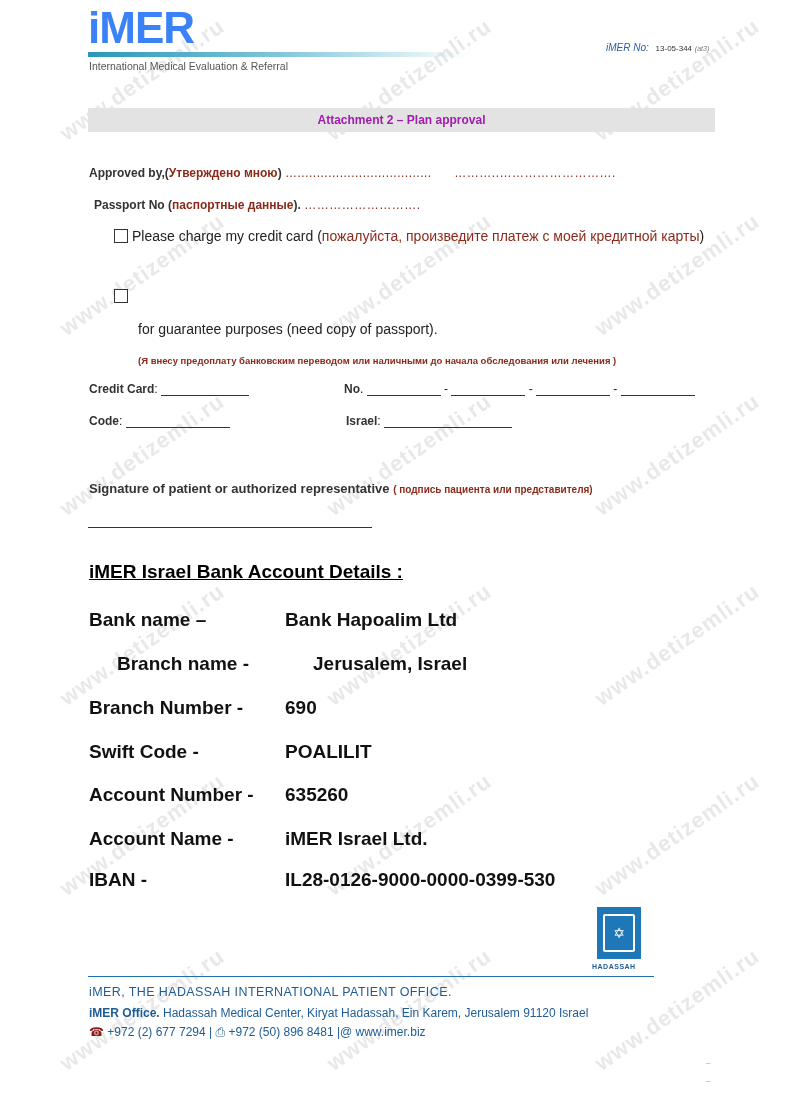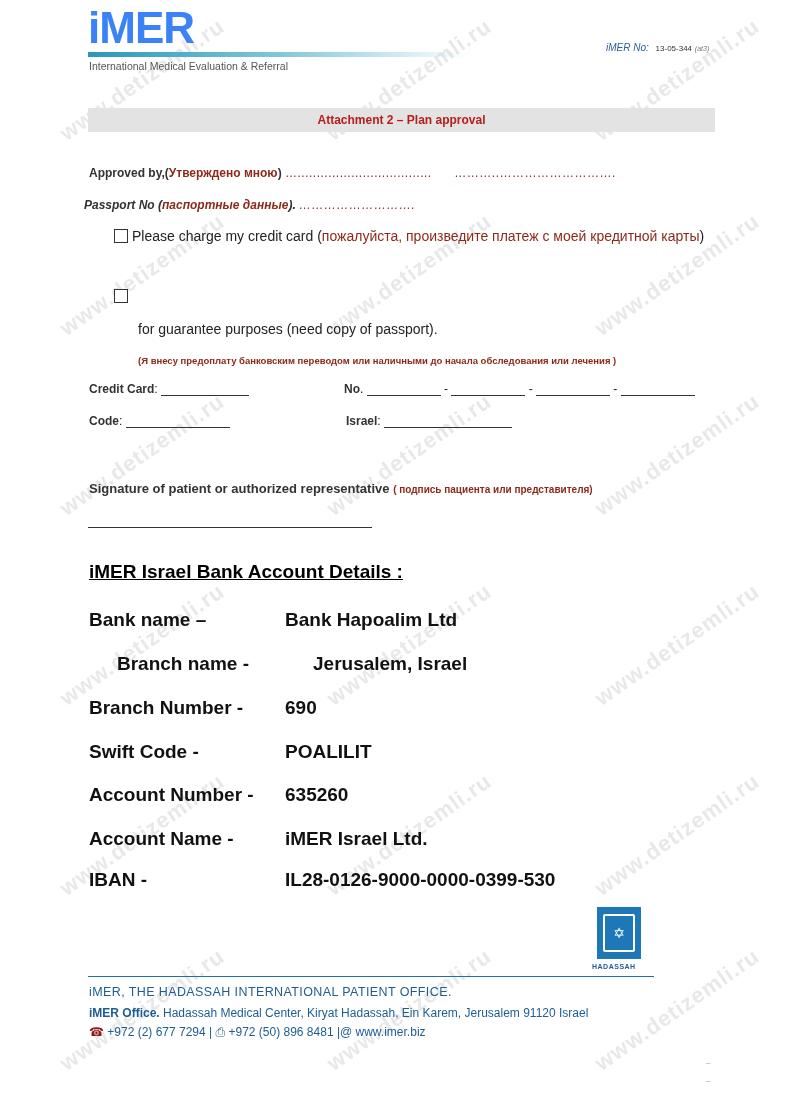--- a/index.html
+++ b/index.html
@@ -19,21 +19,21 @@
   }
   .logo-sub { left: 89px; top: 60px; font-size: 10.5px; color: #555; }
   .imer-no { left: 606px; top: 42px; font-size: 10px; color: #2a5d9c; font-style: italic; }
   .imer-no .num { color: #333; font-style: normal; font-size: 8px; margin-left: 4px; }
   .imer-no .rev { color: #777; font-size: 7px; }
   
   .att-band {
     left: 88px; top: 108px; width: 627px; height: 24px; background: #e3e3e3;
     display: flex; align-items: center; justify-content: center;
   }
-  .att-title { font-size: 12px; font-weight: bold; color: #b91c1c; }
+  .att-title { font-size: 12px; font-weight: bold; color: #a21caf; }
   .row { font-size: 12px; }
   .lbl { font-weight: bold; color: #333; }
   .ru { color: #8b2a1a; font-weight: bold; }
   .dots { color: #8b2a1a; letter-spacing: 0.5px; }
   .cb {
     display: inline-block; width: 12px; height: 12px; border: 1px solid #333;
     vertical-align: -2px; margin-right: 4px; background: #fff; cursor: pointer;
   }
   .charge { font-size: 14px; color: #222; line-height: 25px; }
   .charge .ru2 { color: #8b2a1a; }
@@ -103,21 +103,21 @@
   <span class="att-title">Attachment 2 – Plan approval</span>
 </div>
 
 <div class="abs row" style="left:89px; top:166px;">
   <span class="lbl">Approved by</span><span class="lbl">,(</span><span class="ru">Утверждено мною</span><span class="lbl">) </span>
   <span class="dots">…...................................</span>
   <span style="display:inline-block;width:16px"></span>
   <span class="dots">………..……………………….</span>
 </div>
 
-<div class="abs row" style="left:84px; top:198px;font-style:italic;">
+<div class="abs row" style="left:94px; top:198px;">
   <span class="lbl">Passport No</span><span class="lbl"> (</span><span class="ru">паспортные данные</span><span class="lbl">). </span>
   <span class="dots">……………………….</span>
 </div>
 
 <div class="abs charge" style="left:114px; top:224px; width:600px;">
   <span class="cb"></span><span>Please charge my credit card (</span><span class="ru2">пожалуйста, произведите платеж с моей кредитной карты</span><span>)</span>
 </div>
 
 <div class="abs charge" style="left:114px; top:284px;">
   <span class="cb"></span>

